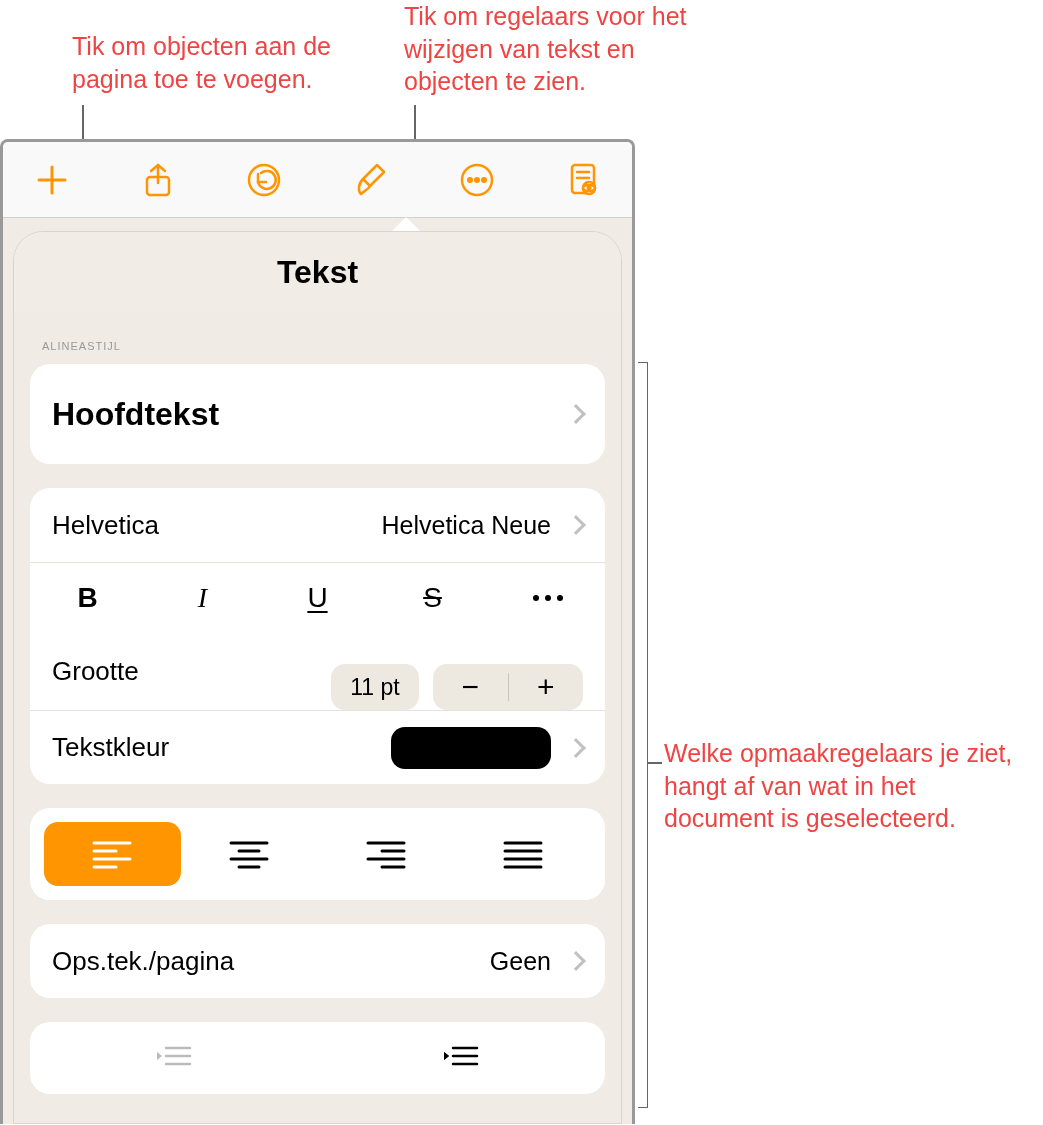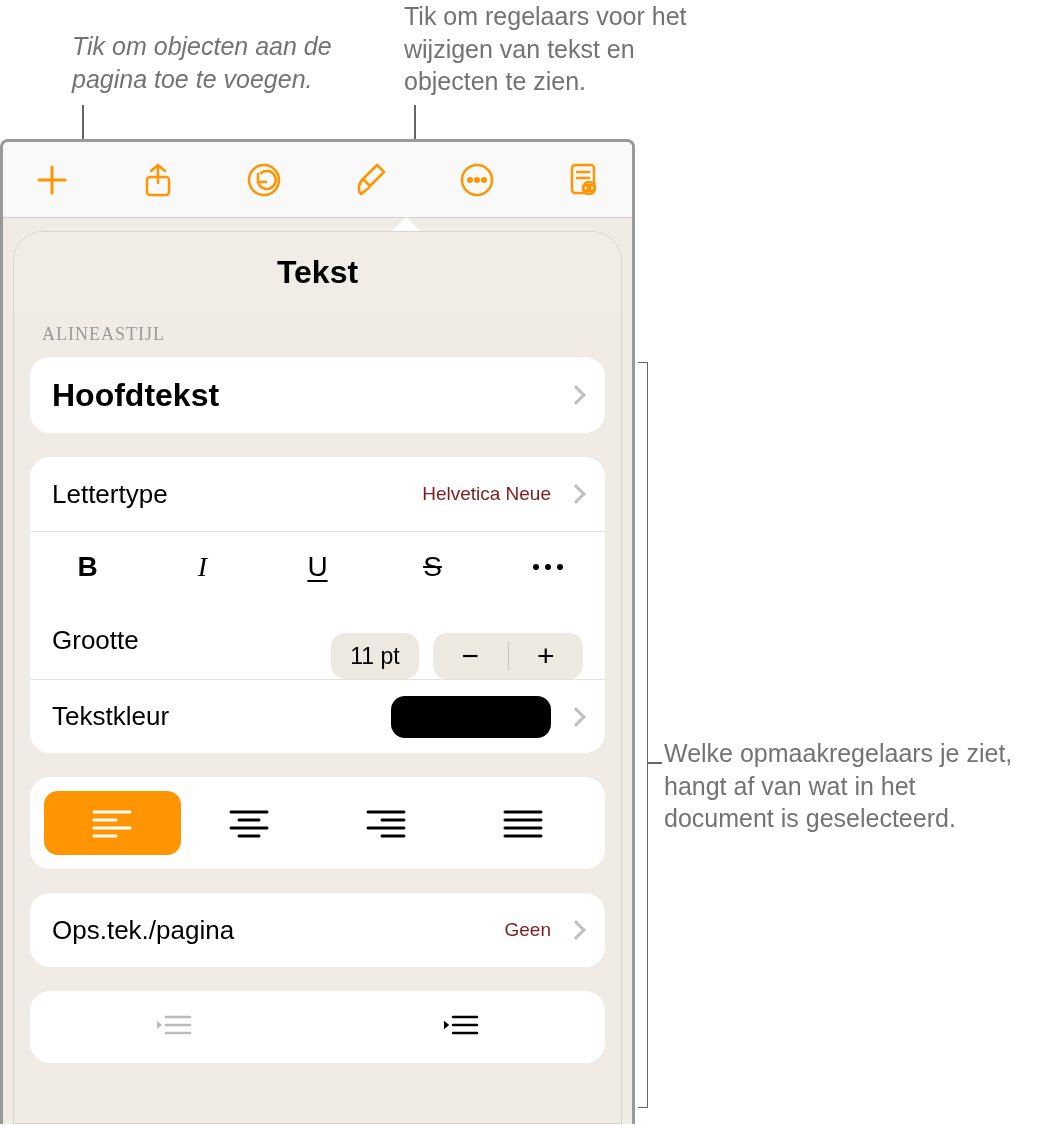--- a/index.html
+++ b/index.html
@@ -7,21 +7,21 @@
   font-family: -apple-system, "Helvetica Neue", Helvetica, Arial, sans-serif;
   background: #fff;
   width: 1043px;
   height: 1125px;
   position: relative;
 }
 .callout {
   position: absolute;
   font-size: 25px;
   line-height: 1.3;
-  color: #737373;
+  color: #ef4444;
 }
 .callout-line {
   position: absolute;
   background: #666;
 }
 
 .phone {
   position: absolute;
   top: 139px;
   left: 0;
@@ -80,53 +80,52 @@
   align-items: center;
   justify-content: center;
   font-size: 32px;
   font-weight: 700;
   background: #f1ede6;
 }
 .panel-body {
   padding: 12px 16px 0 16px;
 }
 .section-label {
-  font-size: 18px;
+  font-size: 11px;
   letter-spacing: 1px;
   color: #999;
   text-transform: uppercase;
-  margin: 0 0 12px 12px;
-  font-family: Liberation Serif, serif;
+  margin: 16px 0 12px 12px;
 }
 .card {
   background: #fff;
   border-radius: 20px;
   overflow: hidden;
   margin-bottom: 24px;
 }
 .row {
   display: flex;
   align-items: center;
   min-height: 74px;
   padding: 0 22px;
   font-size: 26px;
   color: #000;
   position: relative;
 }
 .row + .row { border-top: 1px solid #e5e2dc; justify-content: center; }
 .row .spacer { flex: 1; }
-.row .value-text { color: #7f1d1d; font-size: 19px; }
+.row .value-text { color: #000000; font-size: 25px; }
 .chev {
   width: 14px; height: 14px;
   border-right: 3px solid #c0c0c0;
   border-top: 3px solid #c0c0c0;
   transform: rotate(45deg);
   margin-left: 18px;
 }
-.para-style { font-size: 32px; font-weight: 600; height: 76px; }
+.para-style { font-size: 32px; font-weight: 600; height: 100px; }
 
 .seg-row {
   display: flex;
   height: 70px;
   border-top: 1px solid #e5e2dc;
 }
 .seg-row .seg {
   flex: 1;
   display: flex;
   align-items: center;
@@ -194,21 +193,21 @@
 .bracket {
   position:absolute;
   border-right: 1.5px solid #666;
   border-top: 1.5px solid #666;
   border-bottom: 1.5px solid #666;
 }
 </style>
 </head>
 <body>
 
-<div class="callout" style="top:30px; left:72px; width:320px;font-style:italic;">Tik om objecten aan de pagina toe te voegen.</div>
+<div class="callout" style="top:30px; left:72px; width:320px;">Tik om objecten aan de pagina toe te voegen.</div>
 <div class="callout-line" style="top:105px; left:82px; width:1.5px; height:50px;"></div>
 
 <div class="callout" style="top:0px; left:404px; width:300px;">Tik om regelaars voor het wijzigen van tekst en objecten te zien.</div>
 <div class="callout-line" style="top:105px; left:414px; width:1.5px; height:50px;"></div>
 
 <div class="callout" style="top:737px; left:664px; width:360px;">Welke opmaakregelaars je ziet, hangt af van wat in het document is geselecteerd.</div>
 <div class="bracket" style="top:362px; left:638px; width:10px; height:746px;"></div>
 <div class="callout-line" style="top:762px; left:648px; width:14px; height:1.5px;"></div>
 
 <div class="phone">
@@ -270,21 +269,21 @@
       <div class="card">
         <div class="row para-style">
           <span>Hoofdtekst</span>
           <span class="spacer"></span>
           <span class="chev"></span>
         </div>
       </div>
 
       <div class="card">
         <div class="row">
-          <span>Lettertype</span>
+          <span>Helvetica</span>
           <span class="spacer"></span>
           <span class="value-text">Helvetica Neue</span>
           <span class="chev"></span>
         </div>
         <div class="seg-row">
           <div class="seg bold">
               <span class="lbl">B</span>
             </div>
           <div class="seg italic">
               <span class="lbl">I</span>

